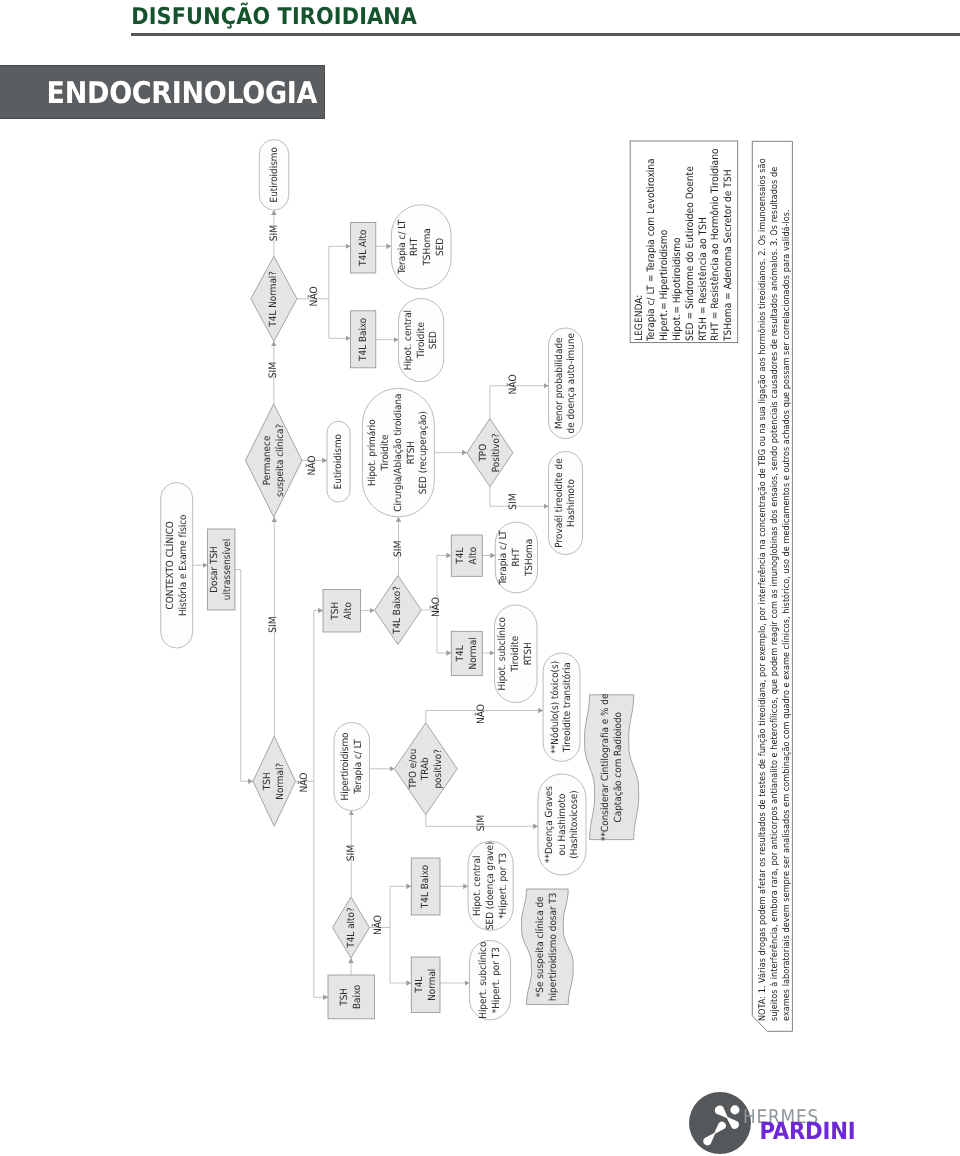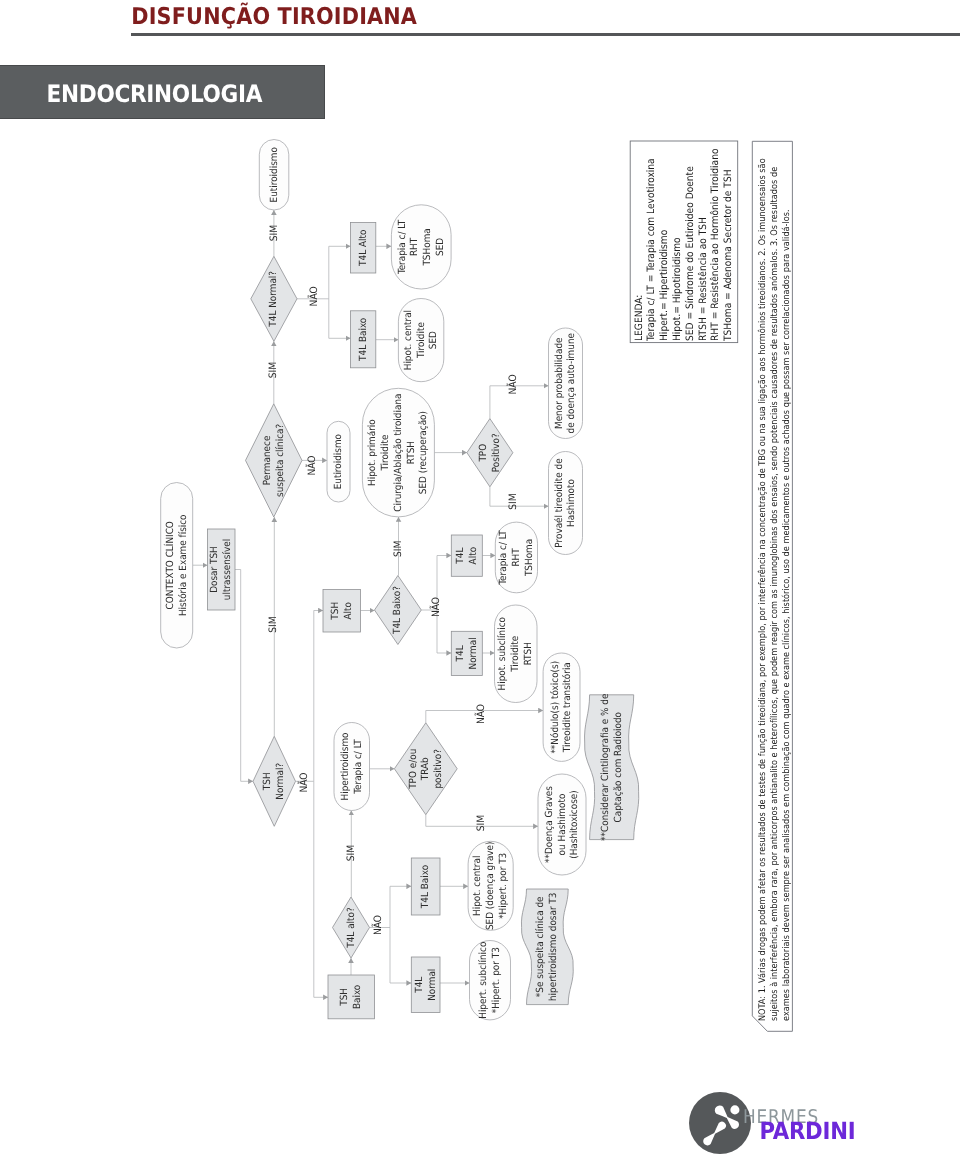--- a/index.html
+++ b/index.html
@@ -2,24 +2,24 @@
 <html><head>
 <meta charset="utf-8">
 <style>
   *{box-sizing:border-box}
   html,body{margin:0;padding:0}
   body{width:960px;height:1156px;background:#fff;overflow:hidden;position:relative;
        font-family:"DejaVu Sans",sans-serif;font-stretch:condensed;
        -webkit-font-smoothing:antialiased;text-rendering:geometricPrecision}
   .page{position:absolute;left:0;top:0;width:960px;height:1156px}
   .hdr-title{position:absolute;left:131.3px;top:2.7px;font-size:23.1px;font-weight:bold;
-             color:#7f1d1d;letter-spacing:0.17px;white-space:nowrap;line-height:28px}
+             color:#14532d;letter-spacing:0.17px;white-space:nowrap;line-height:28px}
   .hdr-rule{position:absolute;left:131px;top:32.5px;width:829px;height:3.6px;background:#545658}
   .spec-band{position:absolute;left:-1px;top:65.3px;width:326px;height:54.2px;background:#5b5e60;border:1px solid #47494b}
-  .spec-label{position:absolute;left:46.6px;top:76.8px;font-size:24px;font-weight:bold;
+  .spec-label{position:absolute;left:46.6px;top:76.8px;font-size:30px;font-weight:bold;
               color:#fff;letter-spacing:-0.3px;white-space:nowrap;line-height:34px}
   .brand{position:absolute;left:689px;top:1091.5px;width:270px;height:64px}
   .brand-mark{position:absolute;left:0;top:0}
   .brand-l1{position:absolute;left:54px;top:16.4px;font-size:18.8px;font-weight:normal;color:#8d979b;letter-spacing:0.8px;line-height:19px;white-space:nowrap}
   .brand-l2{position:absolute;left:70.5px;top:27px;font-size:23.6px;font-weight:bold;color:#6d28d9;letter-spacing:-0.2px;line-height:24px;white-space:nowrap}
   svg.chart{display:block;position:absolute;left:0;top:0}
   svg text{font-family:"DejaVu Sans",sans-serif;font-stretch:condensed}
   .nt{fill:#2e2e2e;font-size:9.9px}
   .el{fill:#2e2e2e;font-size:10.2px}
 </style>

